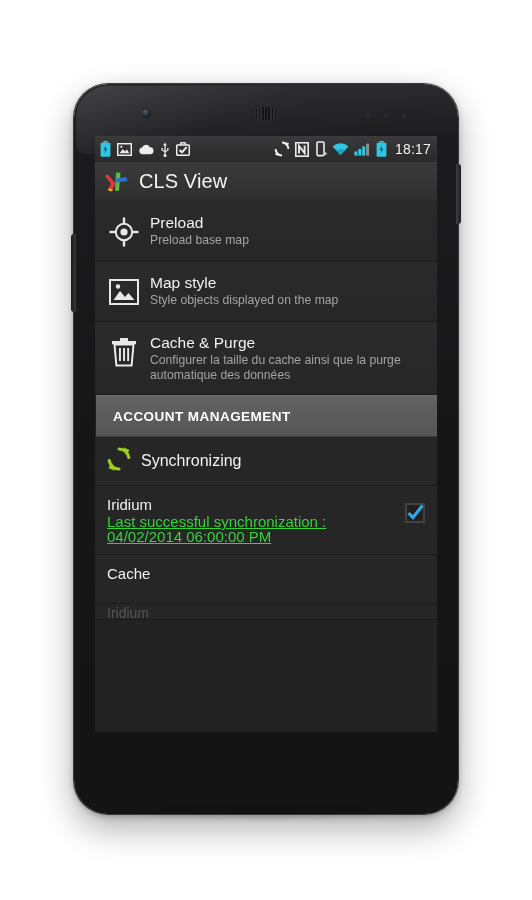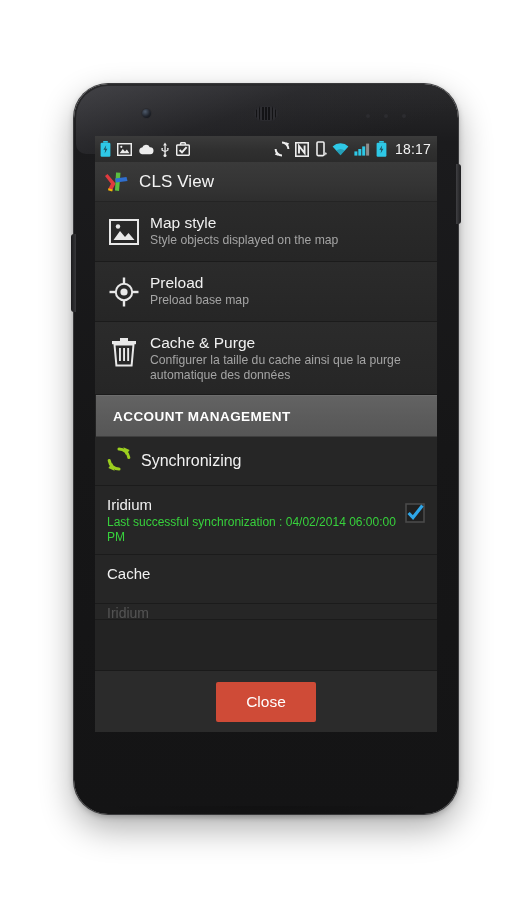--- a/index.html
+++ b/index.html
@@ -128,21 +128,21 @@
   #action-bar {
     height: 40px;
     background: linear-gradient(180deg, #3a3a3a 0%, #343434 60%, #2e2e2e 100%);
     display: flex;
     align-items: center;
     padding-left: 9px;
     border-bottom: 1px solid #242424;
   }
   #app-title {
     color: #f3f3f3;
-    font-size: 17px;
+    font-size: 20px;
     margin-left: 9px;
     letter-spacing: 0.1px;
   }
 
   
   #content-area {
     position: relative;
     height: 530px;
     background: #232323;
   }
@@ -245,23 +245,24 @@
     border-bottom: 1px solid #1b1b1b;
     background: #262626;
   }
   .account-text { flex: 1; min-width: 0; }
   .account-name {
     color: #f0f0f0;
     font-size: 15px;
     line-height: 19px;
   }
   .account-status {
-    font-size: 12px;
+    font-size: 15px;
     line-height: 14.5px;
     margin-top: 1px;
+    text-decoration: underline;
   }
   .status-ok { color: #37d13c; }
   .status-updating { color: #3ea6e0; }
 
   .account-check {
     width: 22px; min-width: 22px;
     height: 22px;
     margin-left: 8px;
     margin-top: 7px;
     display: flex;
@@ -437,54 +438,54 @@
           <div class="ghost-title">Synchronizing</div>
         </div>
         <div class="ghost-row">
           <div class="ghost-title">Iridium</div>
         </div>
       </div>
 
       <div id="sync-dialog">
 
         <div class="pref-list">
-
-          <div class="pref-row">
-            <span class="pref-icon">
-              <svg width="30" height="26" viewBox="0 0 30 26">
-                <rect x="1" y="1" width="28" height="24" fill="none" stroke="#e8e8e8" stroke-width="2"></rect>
-                <path d="M4.5 21 L11 12 L16 18 L19.5 14 L25.5 21 Z" fill="#e8e8e8"></path>
-                <circle cx="9" cy="7.5" r="2.2" fill="#e8e8e8"></circle>
-              </svg>
-            </span>
-            <span class="pref-text">
-              <span class="pref-title" style="display:block">Map style</span>
-              <span class="pref-sub" style="display:block">Style objects displayed on the map</span>
-            </span>
-          </div>
 
           <div class="pref-row">
             <span class="pref-icon">
               <svg width="30" height="30" viewBox="0 0 30 30">
                 <circle cx="15" cy="15" r="8.2" fill="none" stroke="#e8e8e8" stroke-width="2"></circle>
                 <circle cx="15" cy="15" r="3.6" fill="#e8e8e8"></circle>
                 <rect x="13.8" y="0.5" width="2.4" height="6" fill="#e8e8e8"></rect>
                 <rect x="13.8" y="23.5" width="2.4" height="6" fill="#e8e8e8"></rect>
                 <rect x="0.5" y="13.8" width="6" height="2.4" fill="#e8e8e8"></rect>
                 <rect x="23.5" y="13.8" width="6" height="2.4" fill="#e8e8e8"></rect>
               </svg>
             </span>
             <span class="pref-text">
               <span class="pref-title" style="display:block">Preload</span>
               <span class="pref-sub" style="display:block">Preload base map</span>
             </span>
           </div>
 
           <div class="pref-row">
             <span class="pref-icon">
+              <svg width="30" height="26" viewBox="0 0 30 26">
+                <rect x="1" y="1" width="28" height="24" fill="none" stroke="#e8e8e8" stroke-width="2"></rect>
+                <path d="M4.5 21 L11 12 L16 18 L19.5 14 L25.5 21 Z" fill="#e8e8e8"></path>
+                <circle cx="9" cy="7.5" r="2.2" fill="#e8e8e8"></circle>
+              </svg>
+            </span>
+            <span class="pref-text">
+              <span class="pref-title" style="display:block">Map style</span>
+              <span class="pref-sub" style="display:block">Style objects displayed on the map</span>
+            </span>
+          </div>
+
+          <div class="pref-row">
+            <span class="pref-icon">
               <svg width="26" height="30" viewBox="0 0 26 30">
                 <path d="M3.5 7.5 H22.5 L20.6 28.5 H5.4 Z" fill="none" stroke="#e8e8e8" stroke-width="2"></path>
                 <rect x="1" y="4" width="24" height="3.2" fill="#e8e8e8"></rect>
                 <rect x="9" y="1" width="8" height="3.2" fill="#e8e8e8"></rect>
                 <rect x="8.0" y="11" width="1.9" height="13" fill="#e8e8e8"></rect>
                 <rect x="12.1" y="11" width="1.9" height="13" fill="#e8e8e8"></rect>
                 <rect x="16.2" y="11" width="1.9" height="13" fill="#e8e8e8"></rect>
               </svg>
             </span>
             <span class="pref-text">
@@ -527,22 +528,19 @@
           <span class="account-text">
             <span class="account-name" style="display:block">Cache</span>
           </span>
           <span class="account-check"></span>
         </div>
 
         <div id="clipped-row">
           <span class="account-name">Iridium</span>
         </div>
 
-        <div id="dialog-footer">
-          <button id="close-button">Close</button>
-        </div>
       </div>
     </div>
 
   </div>
 </div>
 
 <div id="device-shadow"></div>
 
 </body></html>

